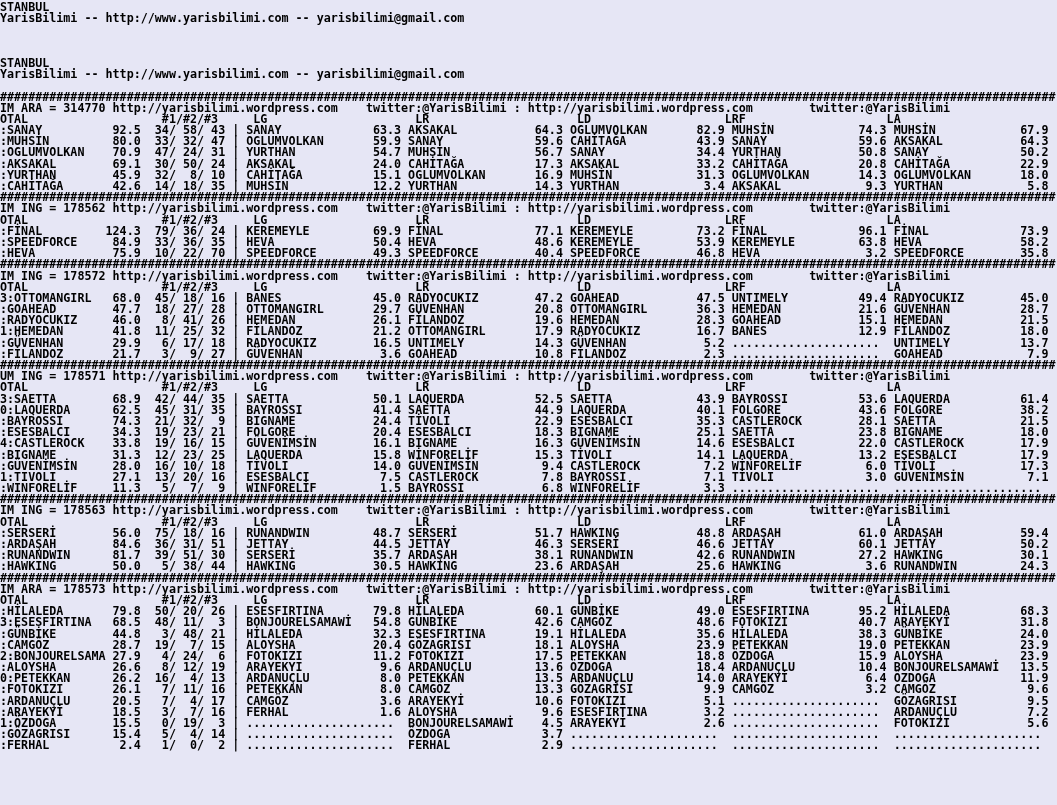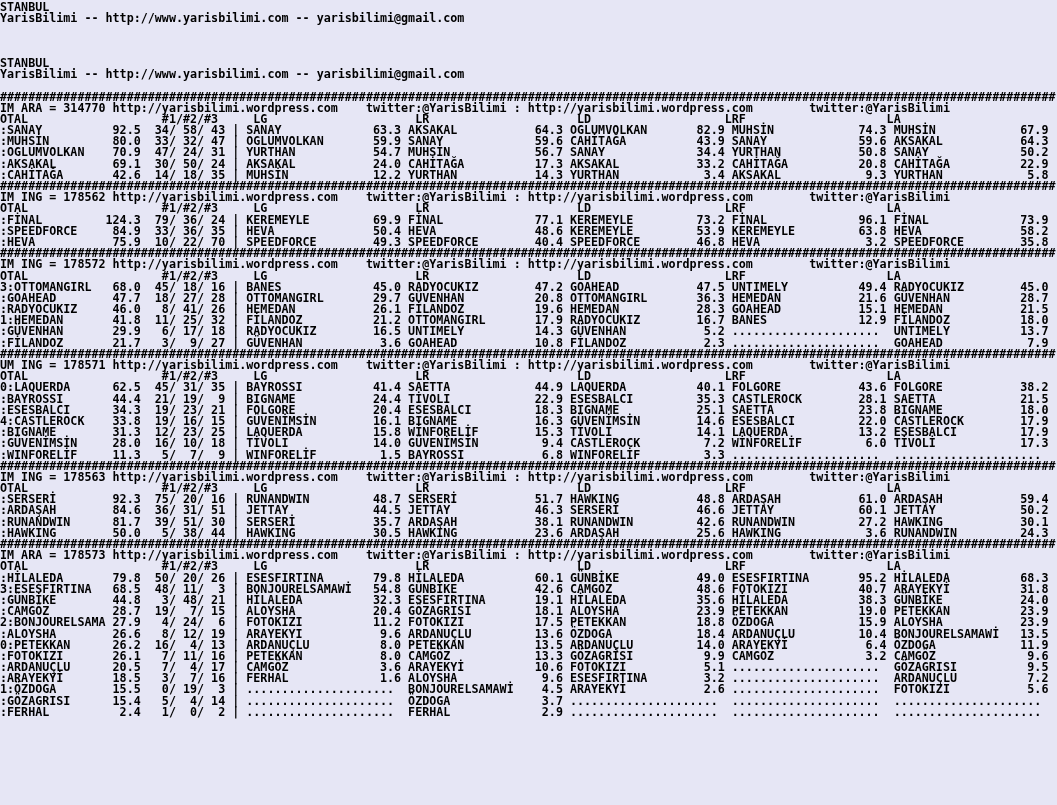--- a/index.html
+++ b/index.html
@@ -35,50 +35,53 @@
   <div class="line">YarisBilimi -- http://www.yarisbilimi.com -- yarisbilimi@gmail.com</div>
   <div class="line"></div>
   <div>
       <div class="line">######################################################################################################################################################</div>
       <div class="line">IM ARA = 314770 http://yarisbilimi.wordpress.com    twitter:@YarisBilimi : http://yarisbilimi.wordpress.com        twitter:@YarisBilimi</div>
       <div class="line">OTAL                   #1/#2/#3     LG                     LR                     LD                   LRF                    LA</div>
       <div class="line">:SANAY          92.5  34/ 58/ 43 | SANAY             63.3 AKSAKAL           64.3 OGLUMVOLKAN       82.9 MUHSİN            74.3 MUHSİN            67.9</div>
       <div class="line">:MUHSİN         80.0  33/ 32/ 47 | OGLUMVOLKAN       59.9 SANAY             59.6 CAHİTAĞA          43.9 SANAY             59.6 AKSAKAL           64.3</div>
       <div class="line">:OGLUMVOLKAN    70.9  47/ 24/ 31 | YURTHAN           54.7 MUHSİN            56.7 SANAY             34.4 YURTHAN           50.8 SANAY             50.2</div>
       <div class="line">:AKSAKAL        69.1  30/ 50/ 24 | AKSAKAL           24.0 CAHİTAĞA          17.3 AKSAKAL           33.2 CAHİTAĞA          20.8 CAHİTAĞA          22.9</div>
+      <div class="line">:YURTHAN        45.9  32/  8/ 10 | CAHİTAĞA          15.1 OGLUMVOLKAN       16.9 MUHSİN            31.3 OGLUMVOLKAN       14.3 OGLUMVOLKAN       18.0</div>
       <div class="line">:CAHİTAĞA       42.6  14/ 18/ 35 | MUHSİN            12.2 YURTHAN           14.3 YURTHAN            3.4 AKSAKAL            9.3 YURTHAN            5.8</div>
       <div class="line">######################################################################################################################################################</div>
       <div class="line">IM ING = 178562 http://yarisbilimi.wordpress.com    twitter:@YarisBilimi : http://yarisbilimi.wordpress.com        twitter:@YarisBilimi</div>
       <div class="line">OTAL                   #1/#2/#3     LG                     LR                     LD                   LRF                    LA</div>
       <div class="line">:FİNAL         124.3  79/ 36/ 24 | KEREMEYLE         69.9 FİNAL             77.1 KEREMEYLE         73.2 FİNAL             96.1 FİNAL             73.9</div>
       <div class="line">:SPEEDFORCE     84.9  33/ 36/ 35 | HEVA              50.4 HEVA              48.6 KEREMEYLE         53.9 KEREMEYLE         63.8 HEVA              58.2</div>
       <div class="line">:HEVA           75.9  10/ 22/ 70 | SPEEDFORCE        49.3 SPEEDFORCE        40.4 SPEEDFORCE        46.8 HEVA               3.2 SPEEDFORCE        35.8</div>
       <div class="line">######################################################################################################################################################</div>
       <div class="line">IM ING = 178572 http://yarisbilimi.wordpress.com    twitter:@YarisBilimi : http://yarisbilimi.wordpress.com        twitter:@YarisBilimi</div>
       <div class="line">OTAL                   #1/#2/#3     LG                     LR                     LD                   LRF                    LA</div>
       <div class="line">3:OTTOMANGIRL   68.0  45/ 18/ 16 | BANES             45.0 RADYOCUKIZ        47.2 GOAHEAD           47.5 UNTIMELY          49.4 RADYOCUKIZ        45.0</div>
       <div class="line">:GOAHEAD        47.7  18/ 27/ 28 | OTTOMANGIRL       29.7 GÜVENHAN          20.8 OTTOMANGIRL       36.3 HEMEDAN           21.6 GÜVENHAN          28.7</div>
       <div class="line">:RADYOCUKIZ     46.0   8/ 41/ 26 | HEMEDAN           26.1 FİLANDOZ          19.6 HEMEDAN           28.3 GOAHEAD           15.1 HEMEDAN           21.5</div>
       <div class="line">1:HEMEDAN       41.8  11/ 25/ 32 | FİLANDOZ          21.2 OTTOMANGIRL       17.9 RADYOCUKIZ        16.7 BANES             12.9 FİLANDOZ          18.0</div>
       <div class="line">:GÜVENHAN       29.9   6/ 17/ 18 | RADYOCUKIZ        16.5 UNTIMELY          14.3 GÜVENHAN           5.2 .....................  UNTIMELY          13.7</div>
       <div class="line">:FİLANDOZ       21.7   3/  9/ 27 | GÜVENHAN           3.6 GOAHEAD           10.8 FİLANDOZ           2.3 .....................  GOAHEAD            7.9</div>
       <div class="line">######################################################################################################################################################</div>
       <div class="line">UM ING = 178571 http://yarisbilimi.wordpress.com    twitter:@YarisBilimi : http://yarisbilimi.wordpress.com        twitter:@YarisBilimi</div>
       <div class="line">OTAL                   #1/#2/#3     LG                     LR                     LD                   LRF                    LA</div>
+      <div class="line">3:SAETTA        68.9  42/ 44/ 35 | SAETTA            50.1 LAQUERDA          52.5 SAETTA            43.9 BAYROSSI          53.6 LAQUERDA          61.4</div>
       <div class="line">0:LAQUERDA      62.5  45/ 31/ 35 | BAYROSSI          41.4 SAETTA            44.9 LAQUERDA          40.1 FOLGORE           43.6 FOLGORE           38.2</div>
-      <div class="line">:BAYROSSI       44.4  21/ 19/  9 | BIGNAME           24.4 TİVOLI            22.9 ESESBALCI         35.3 CASTLEROCK        28.1 SAETTA            21.5</div>
+      <div class="line">:BAYROSSI       74.3  21/ 32/  9 | BIGNAME           24.4 TİVOLI            22.9 ESESBALCI         35.3 CASTLEROCK        28.1 SAETTA            21.5</div>
       <div class="line">:ESESBALCI      34.3  19/ 23/ 21 | FOLGORE           20.4 ESESBALCI         18.3 BIGNAME           25.1 SAETTA            23.8 BIGNAME           18.0</div>
       <div class="line">4:CASTLEROCK    33.8  19/ 16/ 15 | GÜVENİMSİN        16.1 BIGNAME           16.3 GÜVENİMSİN        14.6 ESESBALCI         22.0 CASTLEROCK        17.9</div>
       <div class="line">:BIGNAME        31.3  12/ 23/ 25 | LAQUERDA          15.8 WİNFORELİF        15.3 TİVOLI            14.1 LAQUERDA          13.2 ESESBALCI         17.9</div>
       <div class="line">:GÜVENİMSİN     28.0  16/ 10/ 18 | TİVOLI            14.0 GÜVENİMSİN         9.4 CASTLEROCK         7.2 WİNFORELİF         6.0 TİVOLİ            17.3</div>
+      <div class="line">1:TIVOLI        27.1  13/ 20/ 16 | ESESBALCI          7.5 CASTLEROCK         7.8 BAYROSSI           7.1 TİVOLI             3.0 GÜVENİMSİN         7.1</div>
       <div class="line">:WINFORELİF     11.3   5/  7/  9 | WINFORELİF         1.5 BAYROSSI           6.8 WINFORELİF         3.3 .....................  ..................... </div>
       <div class="line">######################################################################################################################################################</div>
       <div class="line">IM ING = 178563 http://yarisbilimi.wordpress.com    twitter:@YarisBilimi : http://yarisbilimi.wordpress.com        twitter:@YarisBilimi</div>
       <div class="line">OTAL                   #1/#2/#3     LG                     LR                     LD                   LRF                    LA</div>
-      <div class="line">:SERSERİ        92.3  75/ 20/ 16 | RUNANDWIN         48.7 SERSERİ           51.7 HAWKING           48.8 ARDAŞAH           61.0 ARDAŞAH           59.4</div>
+      <div class="line">:SERSERİ        56.0  75/ 18/ 16 | RUNANDWIN         48.7 SERSERİ           51.7 HAWKING           48.8 ARDAŞAH           61.0 ARDAŞAH           59.4</div>
       <div class="line">:ARDAŞAH        84.6  36/ 31/ 51 | JETTAY            44.5 JETTAY            46.3 SERSERİ           46.6 JETTAY            60.1 JETTAY            50.2</div>
       <div class="line">:RUNANDWIN      81.7  39/ 51/ 30 | SERSERİ           35.7 ARDAŞAH           38.1 RUNANDWIN         42.6 RUNANDWIN         27.2 HAWKING           30.1</div>
       <div class="line">:HAWKING        50.0   5/ 38/ 44 | HAWKING           30.5 HAWKING           23.6 ARDAŞAH           25.6 HAWKING            3.6 RUNANDWIN         24.3</div>
       <div class="line">######################################################################################################################################################</div>
       <div class="line">IM ARA = 178573 http://yarisbilimi.wordpress.com    twitter:@YarisBilimi : http://yarisbilimi.wordpress.com        twitter:@YarisBilimi</div>
       <div class="line">OTAL                   #1/#2/#3     LG                     LR                     LD                   LRF                    LA</div>
       <div class="line">:HİLALEDA       79.8  50/ 20/ 26 | ESESFIRTINA       79.8 HİLALEDA          60.1 GÜNBİKE           49.0 ESESFIRTINA       95.2 HİLALEDA          68.3</div>
       <div class="line">3:ESESFIRTINA   68.5  48/ 11/  3 | BONJOURELSAMAWİ   54.8 GÜNBİKE           42.6 CAMGÖZ            48.6 FOTOKIZI          40.7 ARAYEKYİ          31.8</div>
       <div class="line">:GÜNBİKE        44.8   3/ 48/ 21 | HİLALEDA          32.3 ESESFIRTINA       19.1 HİLALEDA          35.6 HİLALEDA          38.3 GÜNBİKE           24.0</div>
       <div class="line">:CAMGÖZ         28.7  19/  7/ 15 | ALOYSHA           20.4 GÖZAGRISI         18.1 ALOYSHA           23.9 PETEKKAN          19.0 PETEKKAN          23.9</div>

